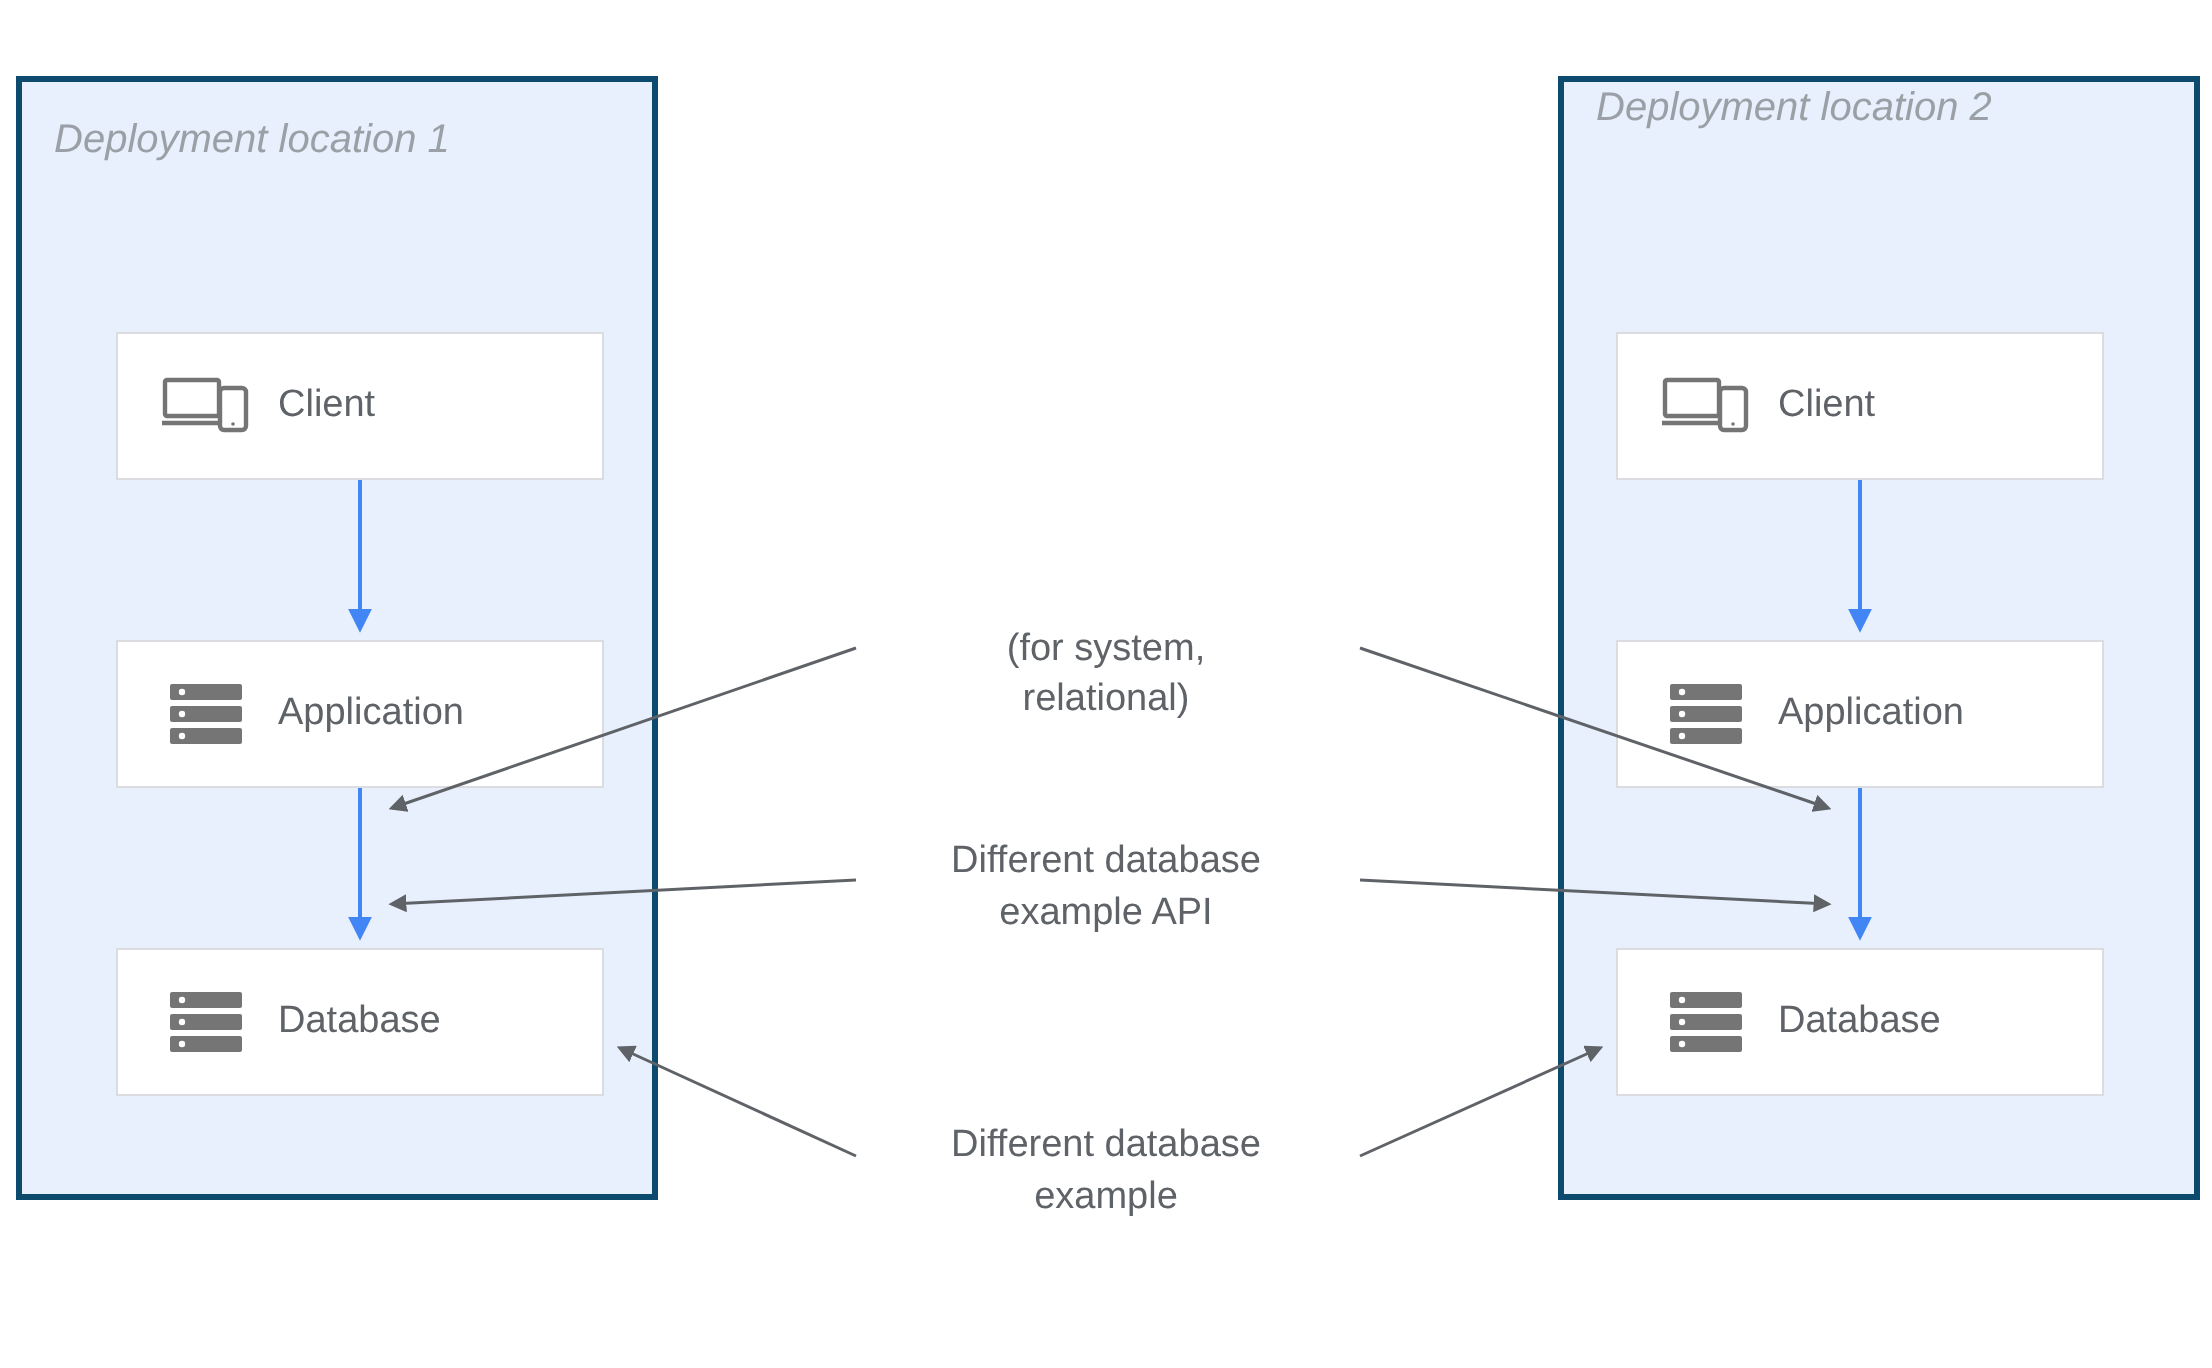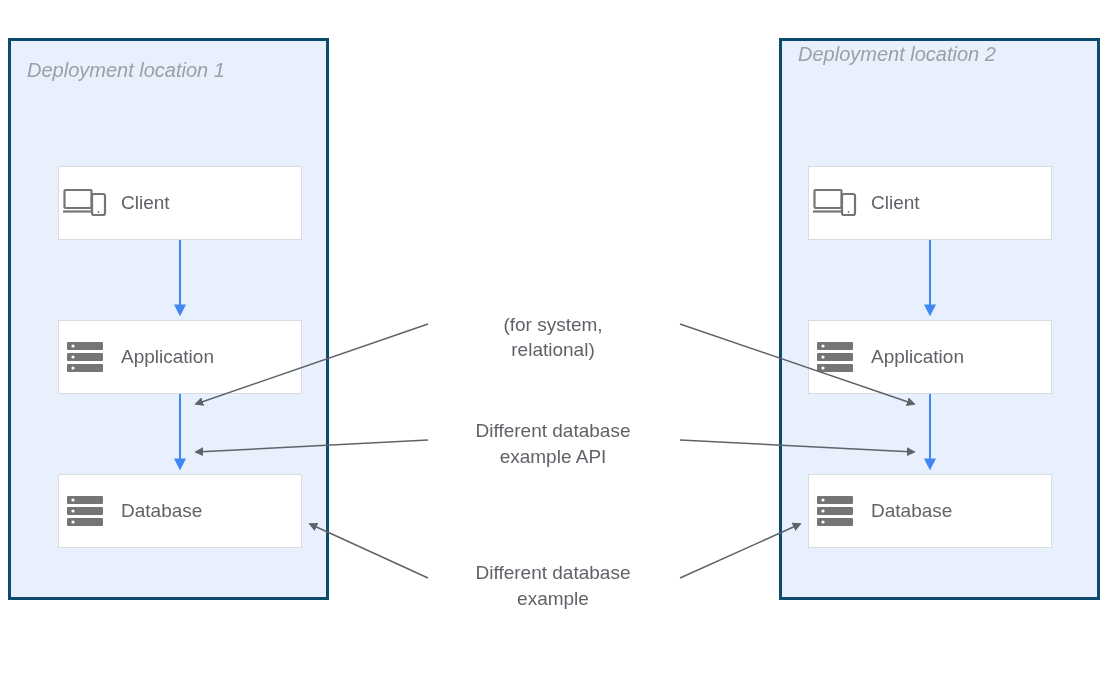--- a/index.html
+++ b/index.html
@@ -29,21 +29,21 @@
     color: #9aa0a6;
     font-weight: 400;
   }
   .node {
     position: absolute;
     background: #ffffff;
     border: 1px solid #dadce0;
     box-sizing: border-box;
     display: flex;
     align-items: center;
-    padding-left: 4px;
+    padding-left: 22px;
     font-size: 19px;
     color: #5f6368;
   }
   .node .icon {
     width: 44px;
     margin-right: 14px;
     display: flex;
     align-items: center;
     justify-content: center;
   }

